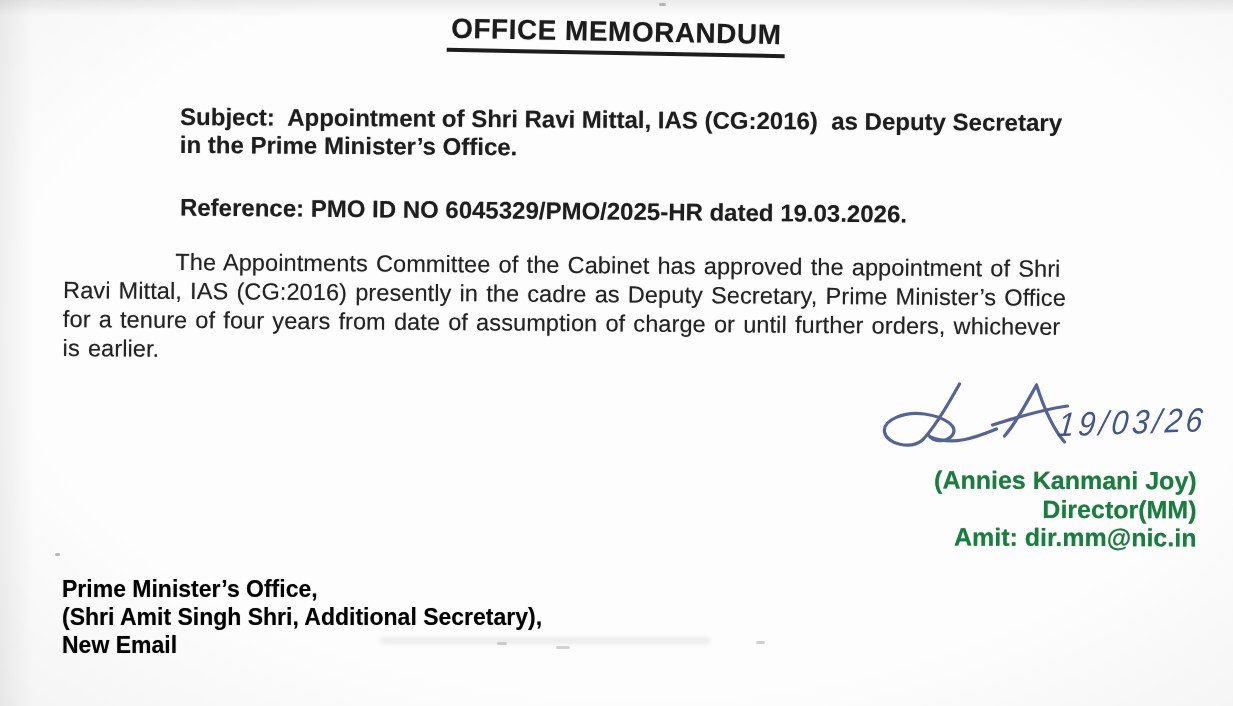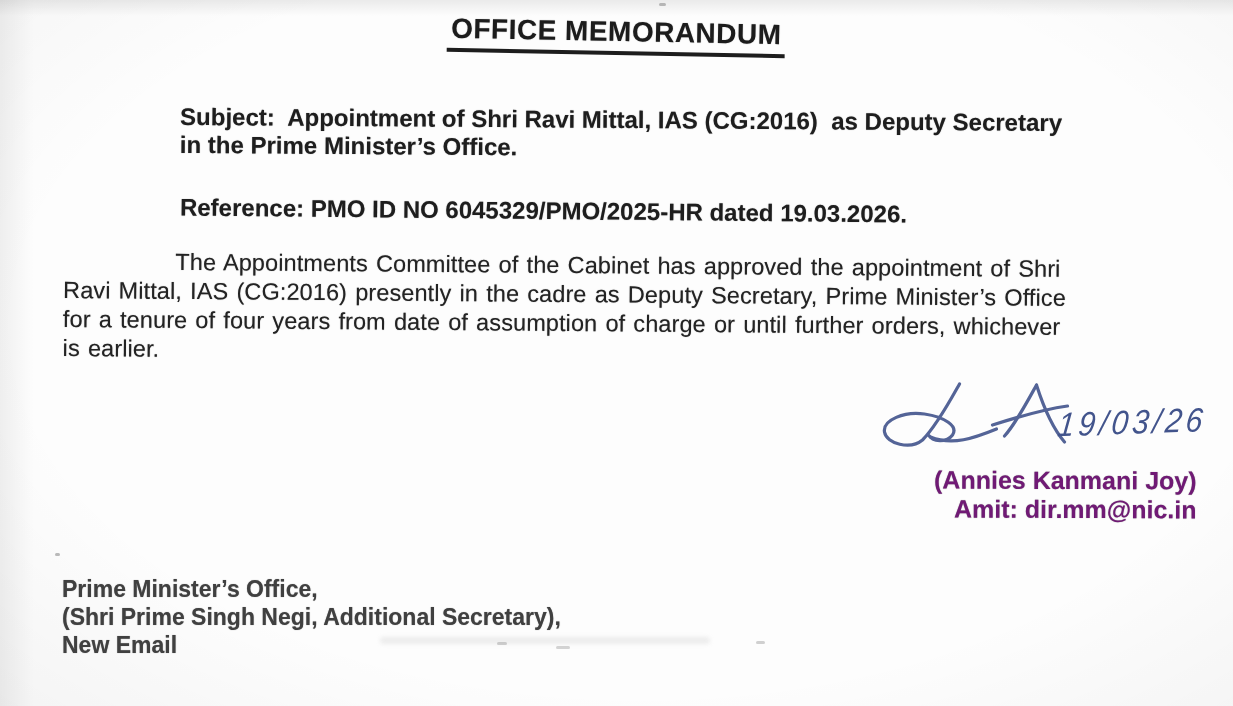--- a/index.html
+++ b/index.html
@@ -49,26 +49,26 @@
   .sig-svg{
     position:absolute;left:872px;top:380px;width:200px;height:88px;
   }
   .sig-date{
     position:absolute;left:1060px;top:406px;font-size:30px;font-weight:400;
     font-style:italic;letter-spacing:4px;white-space:pre;
     transform:rotate(-2deg) skewX(-8deg) scaleY(1.12);transform-origin:left top;
   }
   .signer{
     position:absolute;right:36px;top:466px;text-align:right;
-    font-weight:700;font-size:25px;line-height:28.5px;color:#701a75;
+    font-weight:700;font-size:25px;line-height:28.5px;color:#15803d;
     transform:rotate(0.2deg);
   }
   .addressee{
     position:absolute;left:62px;top:575px;
-    font-weight:700;font-size:23px;line-height:28px;color:#404040;
+    font-weight:700;font-size:23px;line-height:28px;color:#000000;
   }
 
   
   .speck{ position:absolute;background:rgba(120,120,120,0.5);border-radius:2px; }
   .sp1{ left:55px;top:553px;width:5px;height:3px; }
   .sp2{ left:659px;top:3px;width:7px;height:3px;background:rgba(110,110,110,0.45);}
   .sp3{ left:497px;top:642px;width:10px;height:3px;background:rgba(140,140,140,0.4);}
   .sp4{ left:556px;top:646px;width:14px;height:3px;background:rgba(145,145,145,0.38);}
   .sp5{ left:756px;top:641px;width:9px;height:3px;background:rgba(140,140,140,0.4);}
   .smudge{
@@ -105,26 +105,27 @@
       <path d="M56,57 C78,66 100,58 122,49"></path>
       <path d="M162,5 C152,23 141,44 130,56 M162,5 C169,27 178,48 190,62"></path>
       <path d="M118,45 C146,36 172,29 193,26"></path>
     </g>
   </svg>
 
   <span class="sig-date" style="color: rgb(66, 84, 140);">19/03/26</span>
 
   <div class="signer scantext">
     <div class="line">(Annies Kanmani Joy)</div>
+    <div class="line">Director(MM)</div>
     <div class="line">Amit: dir.mm@nic.in</div>
   </div>
 
   <div class="addressee scantext">
     <div class="line">Prime Minister’s Office,</div>
-    <div class="line">(Shri Prime Singh Negi, Additional Secretary),</div>
+    <div class="line">(Shri Amit Singh Shri, Additional Secretary),</div>
     <div class="line">New Email</div>
   </div>
 
   <div class="speck sp1"></div>
   <div class="speck sp2"></div>
   <div class="speck sp3"></div>
   <div class="speck sp4"></div>
   <div class="speck sp5"></div>
   <div class="smudge"></div>
 

